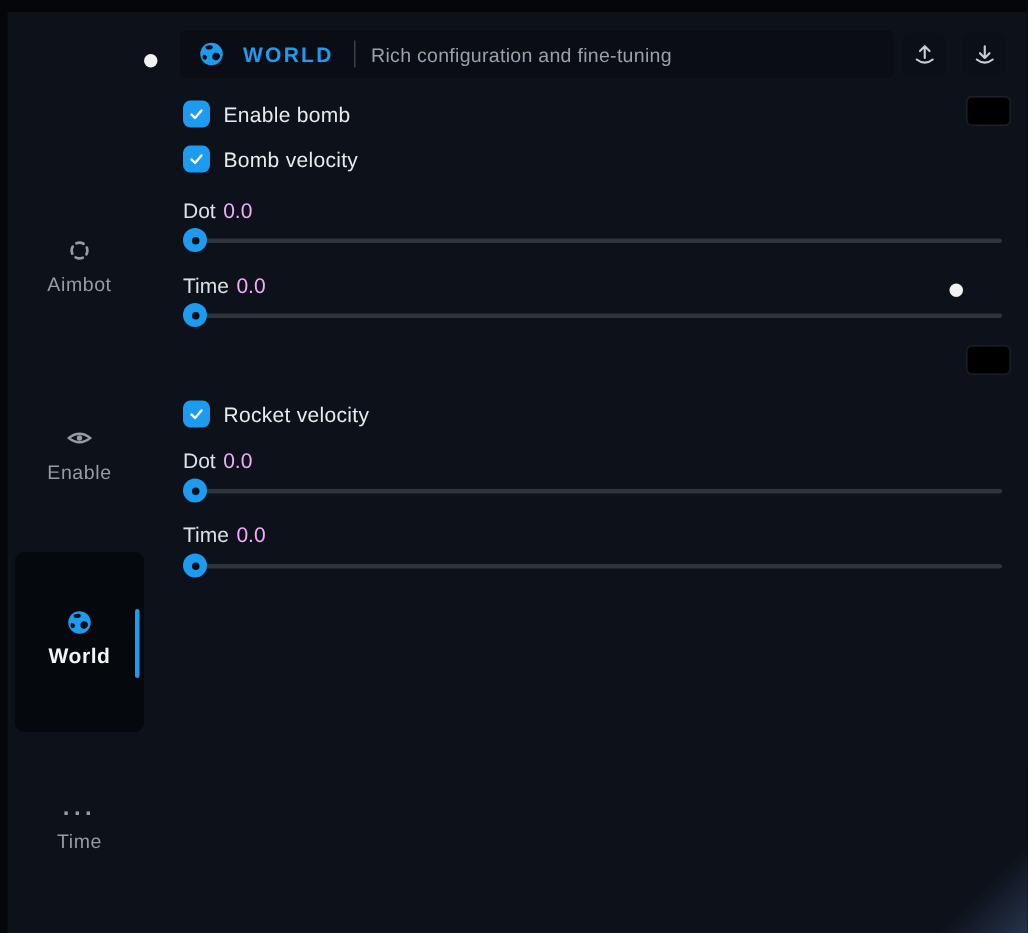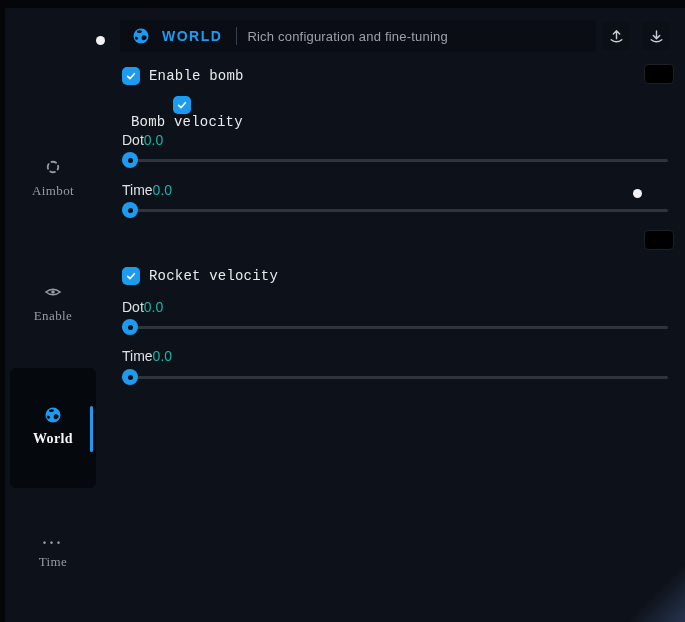--- a/index.html
+++ b/index.html
@@ -6,21 +6,21 @@
     font-family:"Liberation Sans","DejaVu Sans",sans-serif;-webkit-font-smoothing:antialiased;}
   .app{position:absolute;left:5px;top:8px;width:680px;height:614px;background:#0d121a;}
   .corner-glow{position:absolute;right:0;bottom:0;width:70px;height:60px;
     background:linear-gradient(315deg,#27344e 0%,rgba(39,52,78,0) 45%);pointer-events:none;}
 
   
   .sidebar{position:absolute;left:0;top:0;width:110px;height:100%;}
   .logo{position:absolute;left:0;top:14px;width:96px;text-align:center;}
   .logo svg{display:block;margin:0 auto;}
   .logo-text{margin-top:4px;font-size:13px;font-weight:bold;letter-spacing:2.5px;color:#d2cec4;}
-  .nav-item{position:absolute;left:0;width:96px;text-align:center;color:#959ca4;cursor:pointer;font-family:Liberation Serif, serif;}
+  .nav-item{position:absolute;left:0;width:96px;text-align:center;color:#959ca4;cursor:pointer;}
   .nav-item .nav-icon{display:block;margin:0 auto 5px auto;width:18px;height:18px;}
   .nav-label{font-size:13px;letter-spacing:.4px;}
   .nav-aimbot{top:150px;}
   .nav-visuals{top:275px;}
   .nav-misc{top:526px;}
   .nav-world-wrap{position:absolute;left:5px;top:360px;width:86px;height:120px;background:#05080d;border-radius:6px;}
   .nav-world{position:relative;top:38px;width:86px;color:#f3f5f7;}
   .nav-world .nav-label{font-weight:bold;font-size:14px;}
   .sel-bar{position:absolute;right:3px;top:38px;width:3px;height:46px;background:#1d9bf0;border-radius:2px;}
   .ellipsis{font-size:16px;font-weight:bold;letter-spacing:3px;color:#959ca4;line-height:10px;display:block;margin-bottom:8px;}
@@ -34,27 +34,27 @@
   .header-div{margin-left:14px;width:1px;height:18px;background:#39414c;}
   .header-sub{margin-left:10px;font-size:13px;color:#9aa1a9;letter-spacing:.2px;}
   .icon-btn{position:absolute;top:2px;width:28px;height:28px;background:#0b0f16;border:none;border-radius:4px;
     display:flex;align-items:center;justify-content:center;cursor:pointer;padding:0;}
   .icon-btn.up{left:482px;}
   .icon-btn.down{left:522px;}
 
   .check-row{position:absolute;left:2px;height:20px;display:flex;align-items:center;}
   .checkbox{width:18px;height:18px;border-radius:5px;background:#1d9bf0;display:inline-flex;
     align-items:center;justify-content:center;cursor:pointer;flex:none;}
-  .check-label{margin-left:9px;font-size:14px;color:#e8eaec;letter-spacing:.2px;font-family:Liberation Mono, monospace;}
+  .check-label{margin-left:9px;font-size:14px;color:#e8eaec;letter-spacing:.2px;}
   .swatch{position:absolute;width:28px;height:18px;border-radius:4px;background:#000;border:1px solid #1c2129;cursor:pointer;}
   .swatch.s1{left:524px;top:44px;}
   .swatch.s2{left:524px;top:210px;}
 
   .slider-label{position:absolute;left:2px;height:16px;font-size:14px;color:#dde1e4;}
-  .slider-label .val{color:#14b8a6;}
+  .slider-label .val{color:#f0abfc;margin-left:5px;}
   .track{position:absolute;left:2px;width:546px;height:3px;background:#30353c;border-radius:2px;cursor:pointer;}
   .thumb{position:absolute;left:0;top:-7px;width:16px;height:16px;border-radius:50%;background:#1d9bf0;cursor:grab;}
   .thumb::after{content:"";position:absolute;left:5.5px;top:5.5px;width:5px;height:5px;border-radius:50%;background:#0b1016;}
 
   .cursor-dot{position:absolute;width:9px;height:9px;border-radius:50%;background:#f2f2f2;pointer-events:none;}
 </style>
 </head>
 <body>
 
 <div class="app">
@@ -126,21 +126,21 @@
     <div class="check-row" style="top:46px;">
       <span class="checkbox">
         <svg width="12" height="12" viewBox="0 0 18 18" fill="none" stroke="#fff" stroke-width="2.4" stroke-linecap="round" stroke-linejoin="round">
             <path d="M4 9.5 L7.5 13 L14 5.5"></path>
           </svg>
       </span>
       <span class="check-label">Enable bomb</span>
     </div>
     <span class="swatch s1"></span>
 
-    <div class="check-row" style="top:76px;flex-direction:column;">
+    <div class="check-row" style="top:76px;">
       <span class="checkbox">
         <svg width="12" height="12" viewBox="0 0 18 18" fill="none" stroke="#fff" stroke-width="2.4" stroke-linecap="round" stroke-linejoin="round">
             <path d="M4 9.5 L7.5 13 L14 5.5"></path>
           </svg>
       </span>
       <span class="check-label">Bomb velocity</span>
     </div>
 
     <div class="slider-label" style="top:112px;">
       <span>Dot</span><span class="val">0.0</span>

